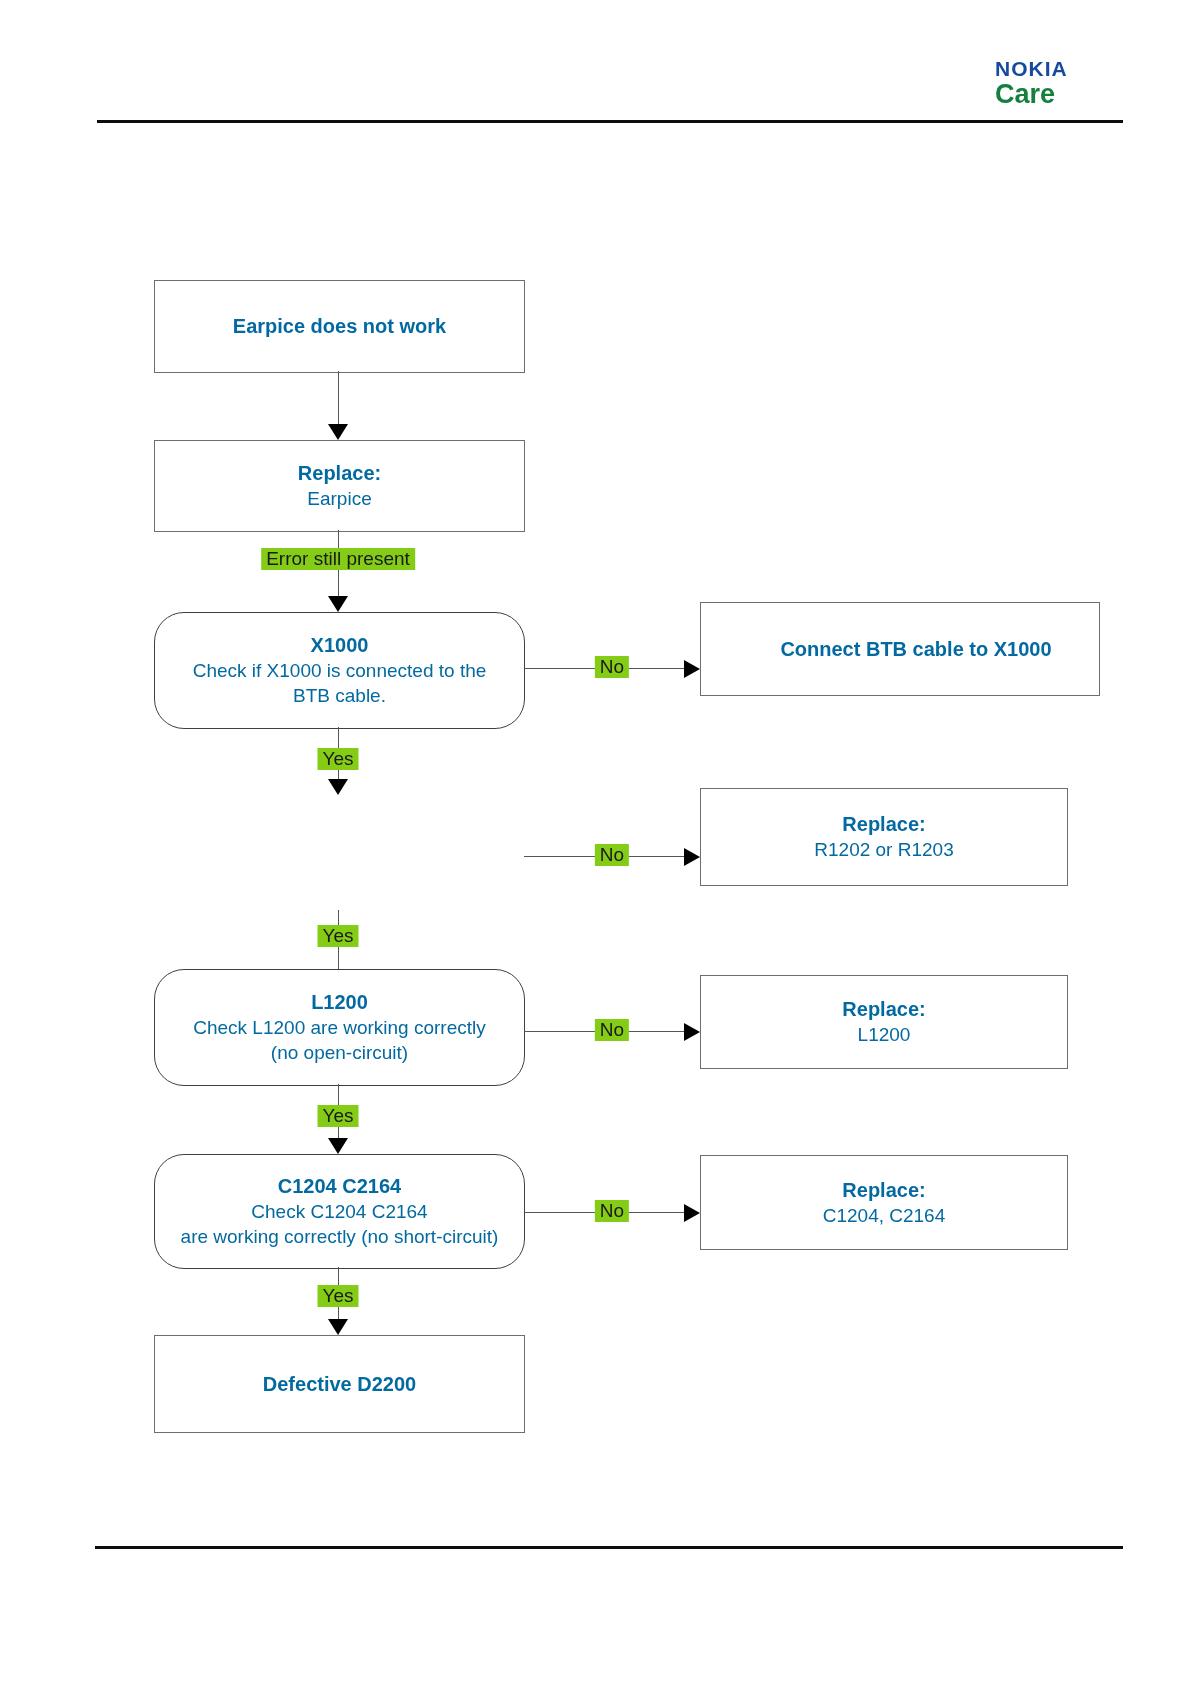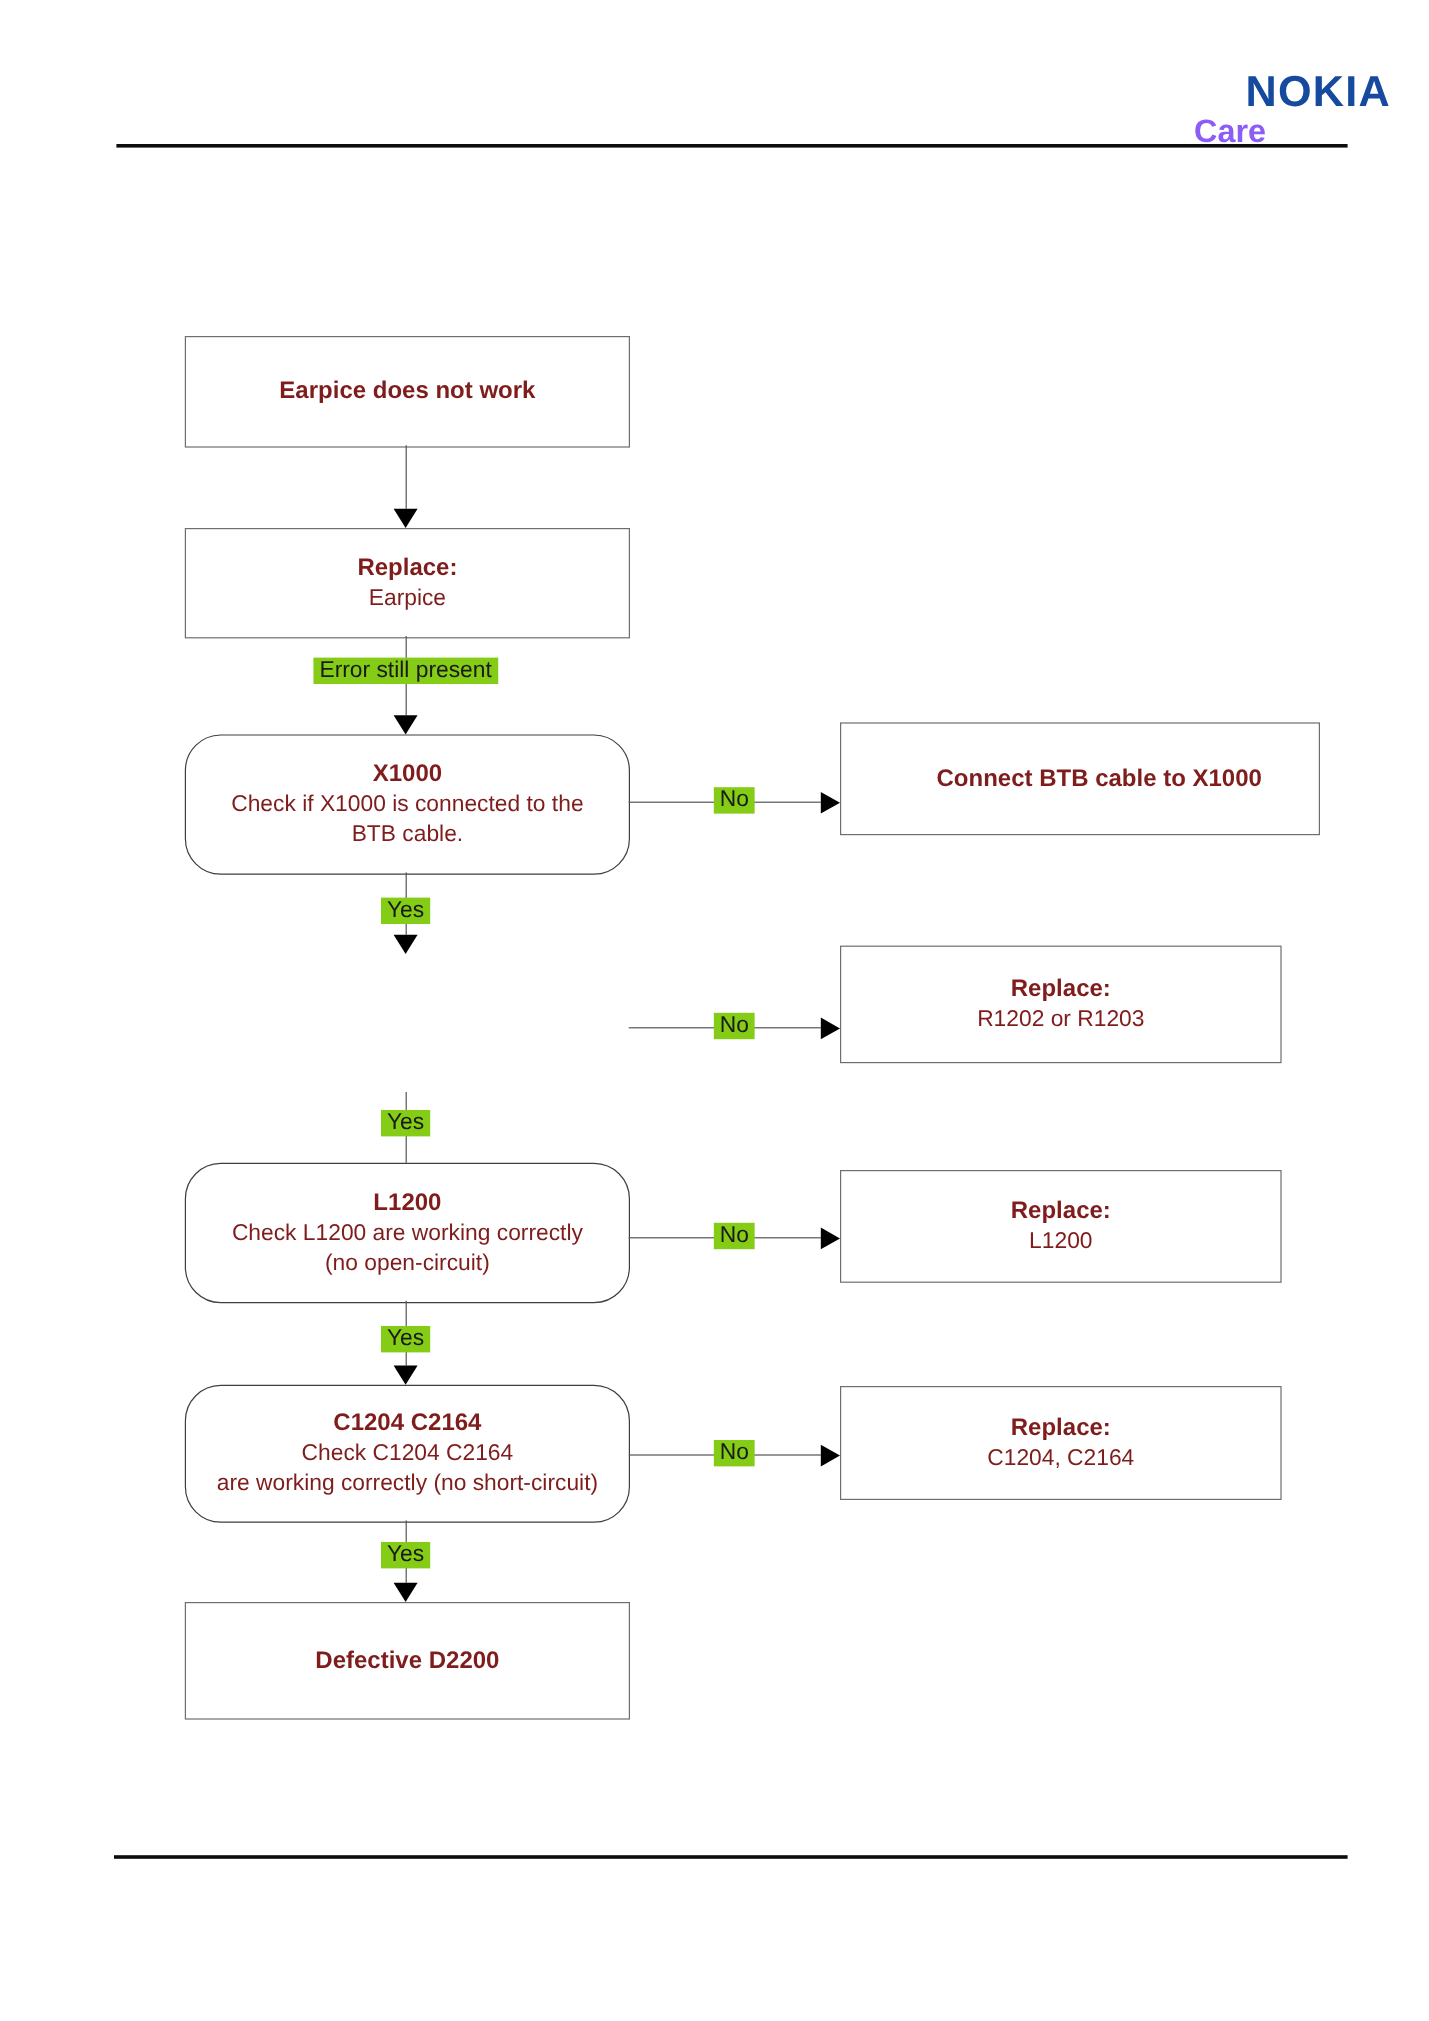--- a/index.html
+++ b/index.html
@@ -1,26 +1,26 @@
 <!DOCTYPE html>
 <html><head>
 <meta charset="utf-8">
 <style>
   html,body{margin:0;padding:0;background:#ffffff;}
   .page{position:relative;width:1191px;height:1684px;background:#ffffff;overflow:hidden;
         font-family:"Liberation Sans","DejaVu Sans",sans-serif;color:#111;}
   
   .logo{position:absolute;left:995px;top:58px;line-height:1;}
-  .logo .brand{font-weight:bold;font-size:36px;letter-spacing:1px;display:block;margin-left:43px;}
+  .logo .brand{font-weight:bold;font-size:21px;letter-spacing:1px;display:block;}
   .logo .sub{font-weight:bold;font-size:27px;display:block;margin-top:2px;}
   .rule{position:absolute;background:#0d0d0d;height:3px;}
   
   .box{position:absolute;background:#fff;border:1px solid #6e6e6e;
        display:flex;flex-direction:column;align-items:center;justify-content:center;
-       text-align:center;font-size:19px;line-height:25px;color:#7f1d1d;}
+       text-align:center;font-size:19px;line-height:25px;color:#0369a1;}
   .box.rounded{border-radius:30px;border-color:#3f3f3f;}
   .box .title{font-weight:bold;font-size:20px;}
   
   .vline{position:absolute;width:1px;background:#555;}
   .hline{position:absolute;height:1px;background:#555;}
   .arrow-down{position:absolute;width:0;height:0;
        border-left:10px solid transparent;border-right:10px solid transparent;
        border-top:16px solid #000;}
   .arrow-right{position:absolute;width:0;height:0;
        border-top:9px solid transparent;border-bottom:9px solid transparent;
@@ -28,21 +28,21 @@
   .edge-label{position:absolute;transform:translateX(-50%);background:#84cc16;
        padding:0 5px;font-size:19px;color:#1a1a1a;white-space:nowrap;}
 </style>
 </head>
 <body>
 
 <div class="page">
 
   <div class="logo">
     <span class="brand" style="color: rgb(22, 74, 158);">NOKIA</span>
-    <span class="sub" style="color: #8b5cf6;">Care</span>
+    <span class="sub" style="color: #15803d;">Care</span>
   </div>
   <div class="rule" style="left:97px;top:120px;width:1026px;"></div>
 
   <div class="box" style="left:154px;top:280px;width:369px;height:91px;">
     <div class="title">Earpice does not work</div>
   </div>
 
   <div class="vline" style="left:338px;top:371px;height:53px;"></div>
   <div class="arrow-down" style="left:328px;top:424px;"></div>
 

